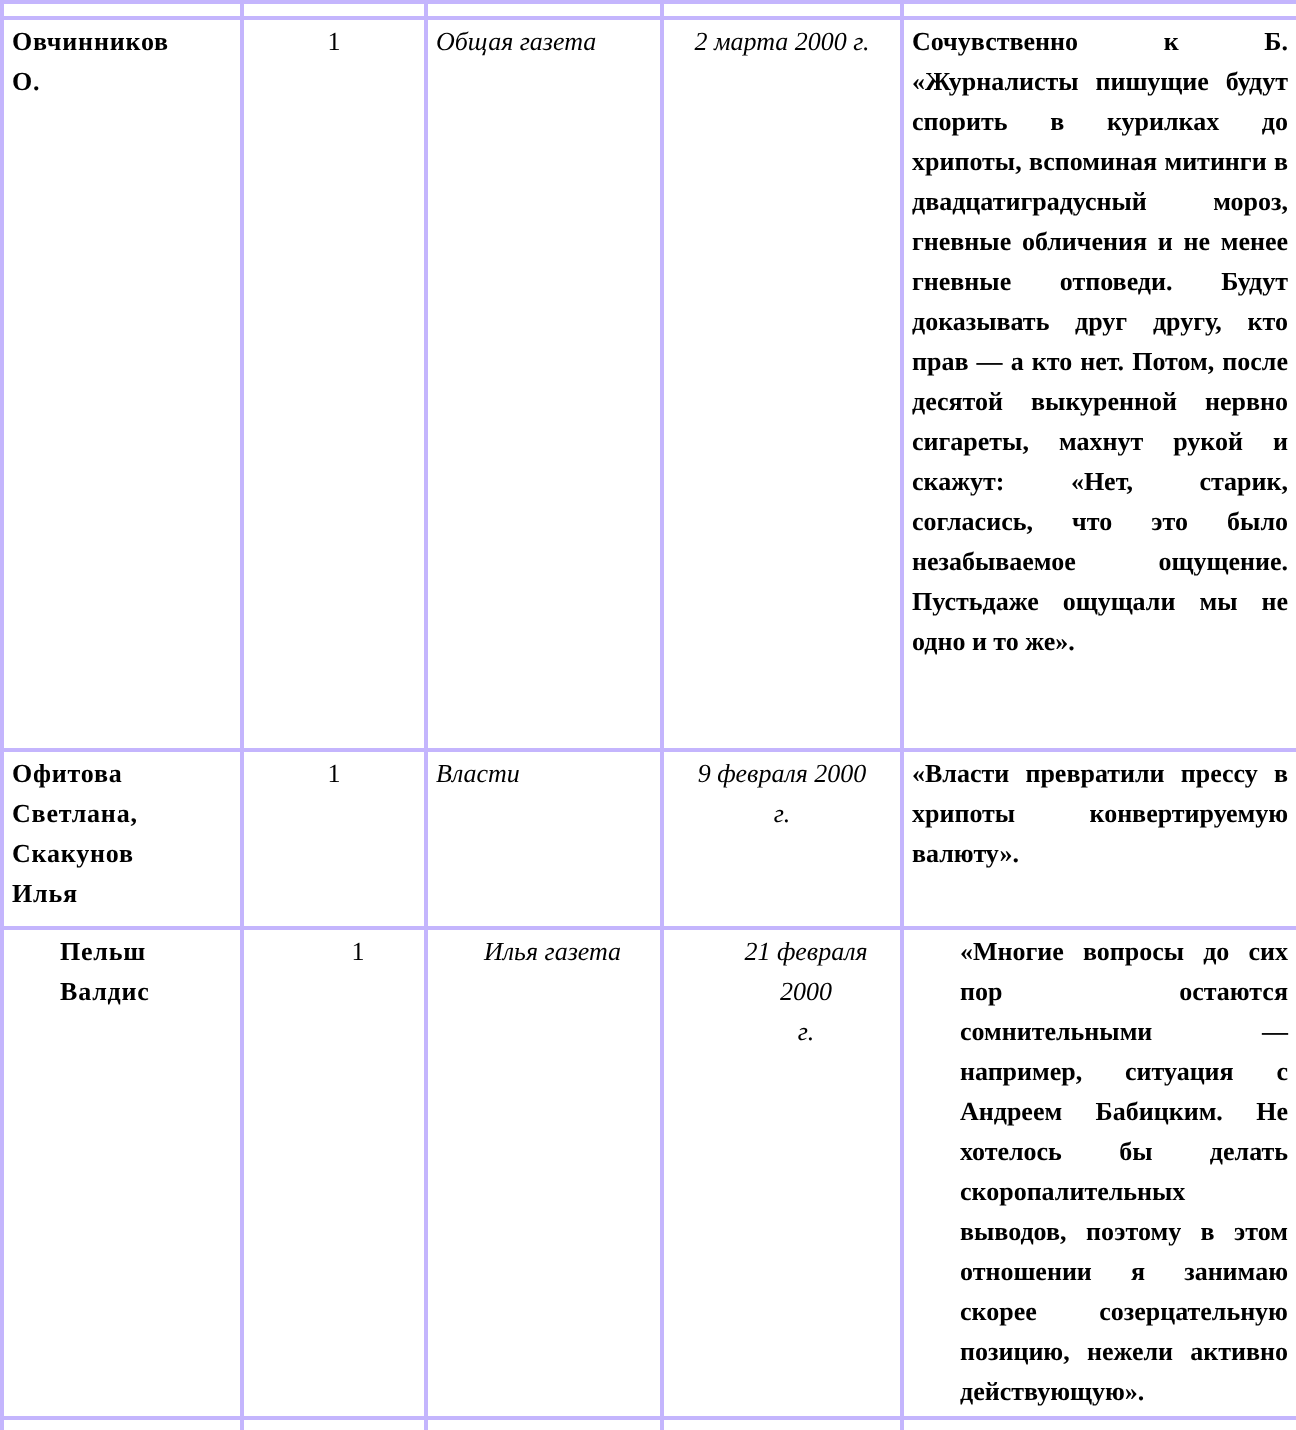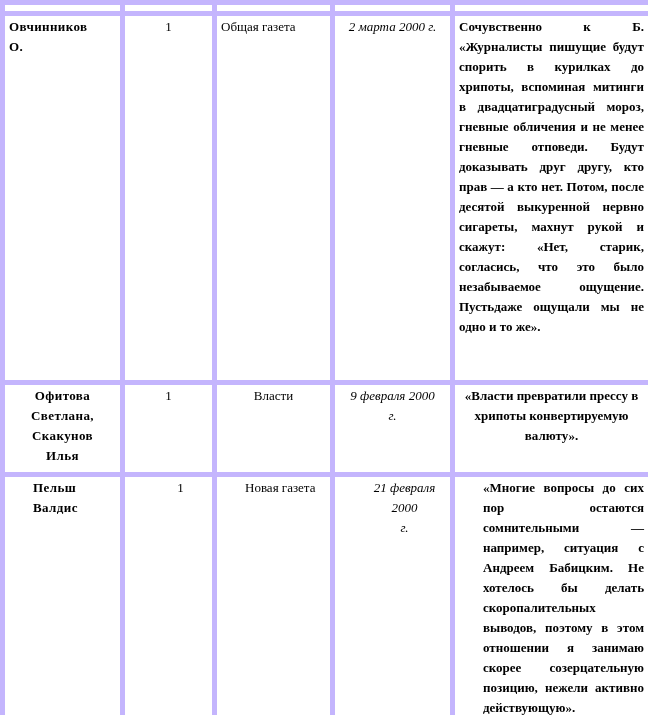--- a/index.html
+++ b/index.html
@@ -19,51 +19,52 @@
   table.doc-table {
     border-collapse: collapse;
     table-layout: fixed;
     width: 648px;
     font-family: "Liberation Serif", "DejaVu Serif", serif;
     font-size: 13px;
     line-height: 20px;
     color: #000000;
   }
   table.doc-table td {
-    border: 5px solid #c4b5fd;
+    border: 2px solid #c4b5fd;
     vertical-align: top;
     padding: 1px 4px;
     overflow: hidden;
     word-wrap: break-word;
   }
   
   col.col-author { width: 120px; }
   col.col-count  { width: 92px;  }
   col.col-source { width: 118px; }
   col.col-date   { width: 120px; }
   col.col-quote  { width: 198px; }
 
   
   tr.row-partial-top td    { height: 6px;   padding: 0; }
   tr.row-1 td              { height: 362px; }
-  tr.row-2 td              { height: 85px; text-align: center;  }
+  tr.row-2 td              { height: 85px;  }
   tr.row-3 td              { height: 241px; padding-left: 28px; }
   tr.row-spacer td         { height: 6px;   padding: 0; }
   tr.row-partial-bottom td { height: 12px;  padding: 0; }
 
   td.c-author {
     font-weight: bold;
     letter-spacing: 0.4px;
     white-space: pre-line;
     text-align: left;
   }
   td.c-count {
     text-align: center;
   }
   td.c-source {
+    font-style: italic;
     text-align: left;
   }
   td.c-date {
     text-align: center;
     white-space: pre-line;
     font-style: italic;
   }
   td.c-quote {
     text-align: justify;
     padding: 1px 3px;
@@ -109,21 +110,21 @@
       <td class="c-count">1</td>
       <td class="c-source">Власти</td>
       <td class="c-date">9 февраля 2000
 г.</td>
       <td class="c-quote">«Власти превратили прессу в хрипоты конвертируемую валюту».</td>
     </tr>
 
     <tr class="row-3">
       <td class="c-author">Пельш Валдис</td>
       <td class="c-count">1</td>
-      <td class="c-source">Новая газета</td>
+      <td class="c-source">Илья газета</td>
       <td class="c-date">21 февраля 2000
 г.</td>
       <td class="c-quote">«Многие вопросы до сих пор остаются сомнительными — например, ситуация с Андреем Бабицким. Не хотелось бы делать скоропалительных выводов, поэтому в этом отношении я занимаю скорее созерцательную позицию, нежели активно действующую».</td>
     </tr>
 
     <tr class="row-spacer">
       <td></td>
       <td></td>
       <td></td>
       <td></td>

